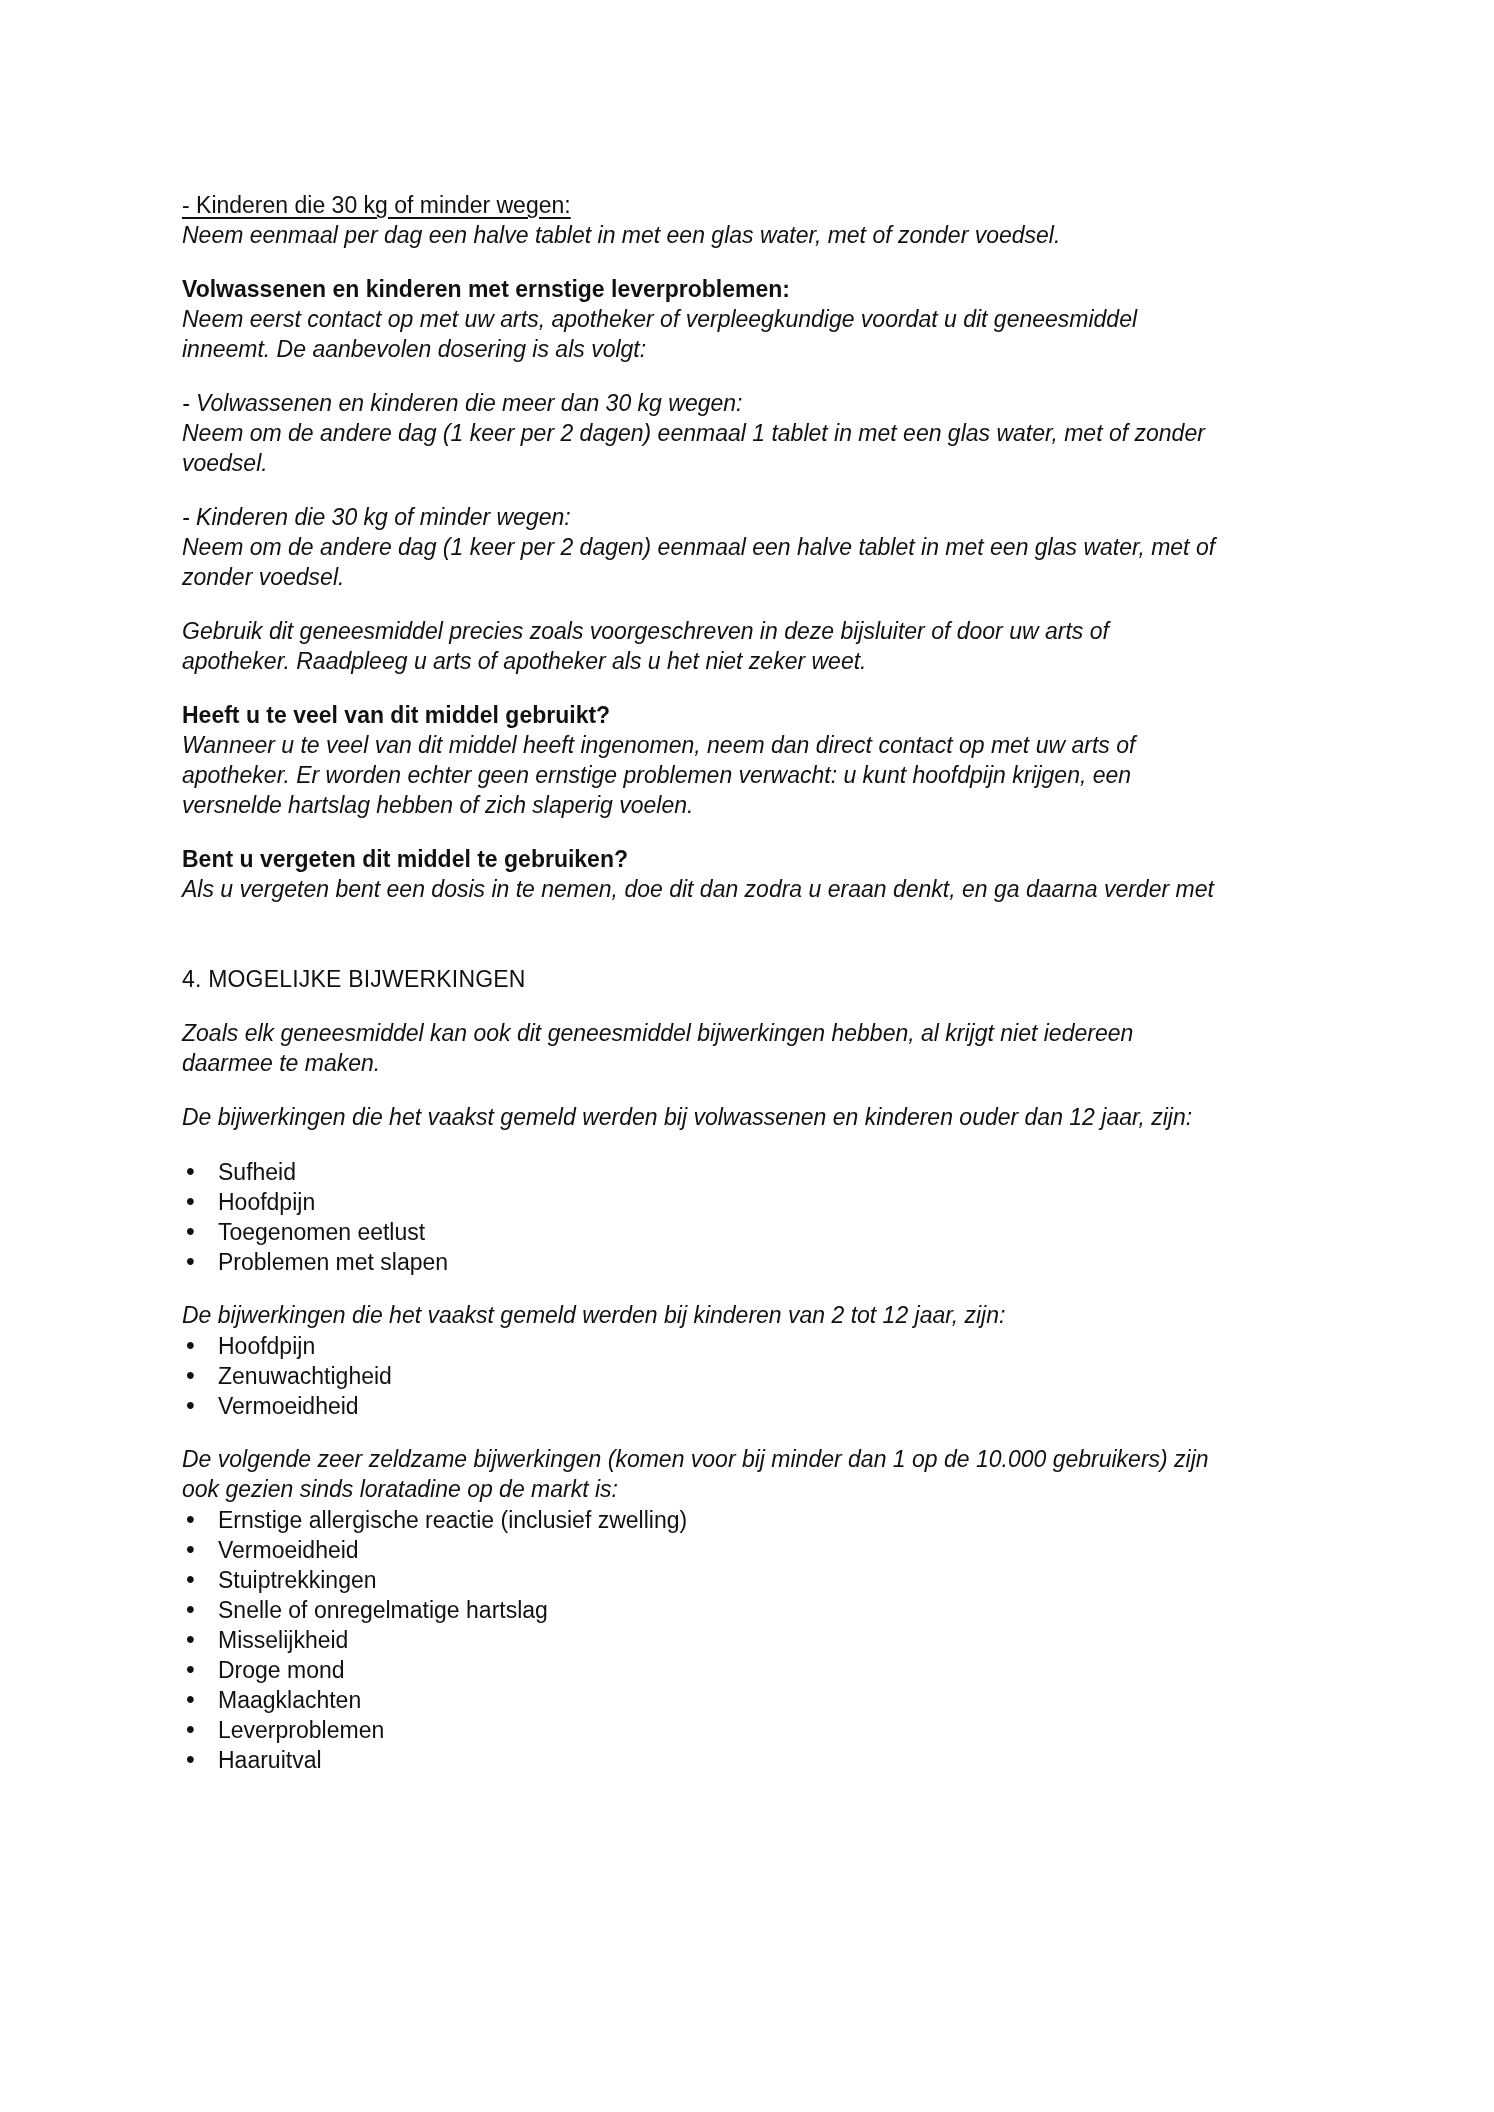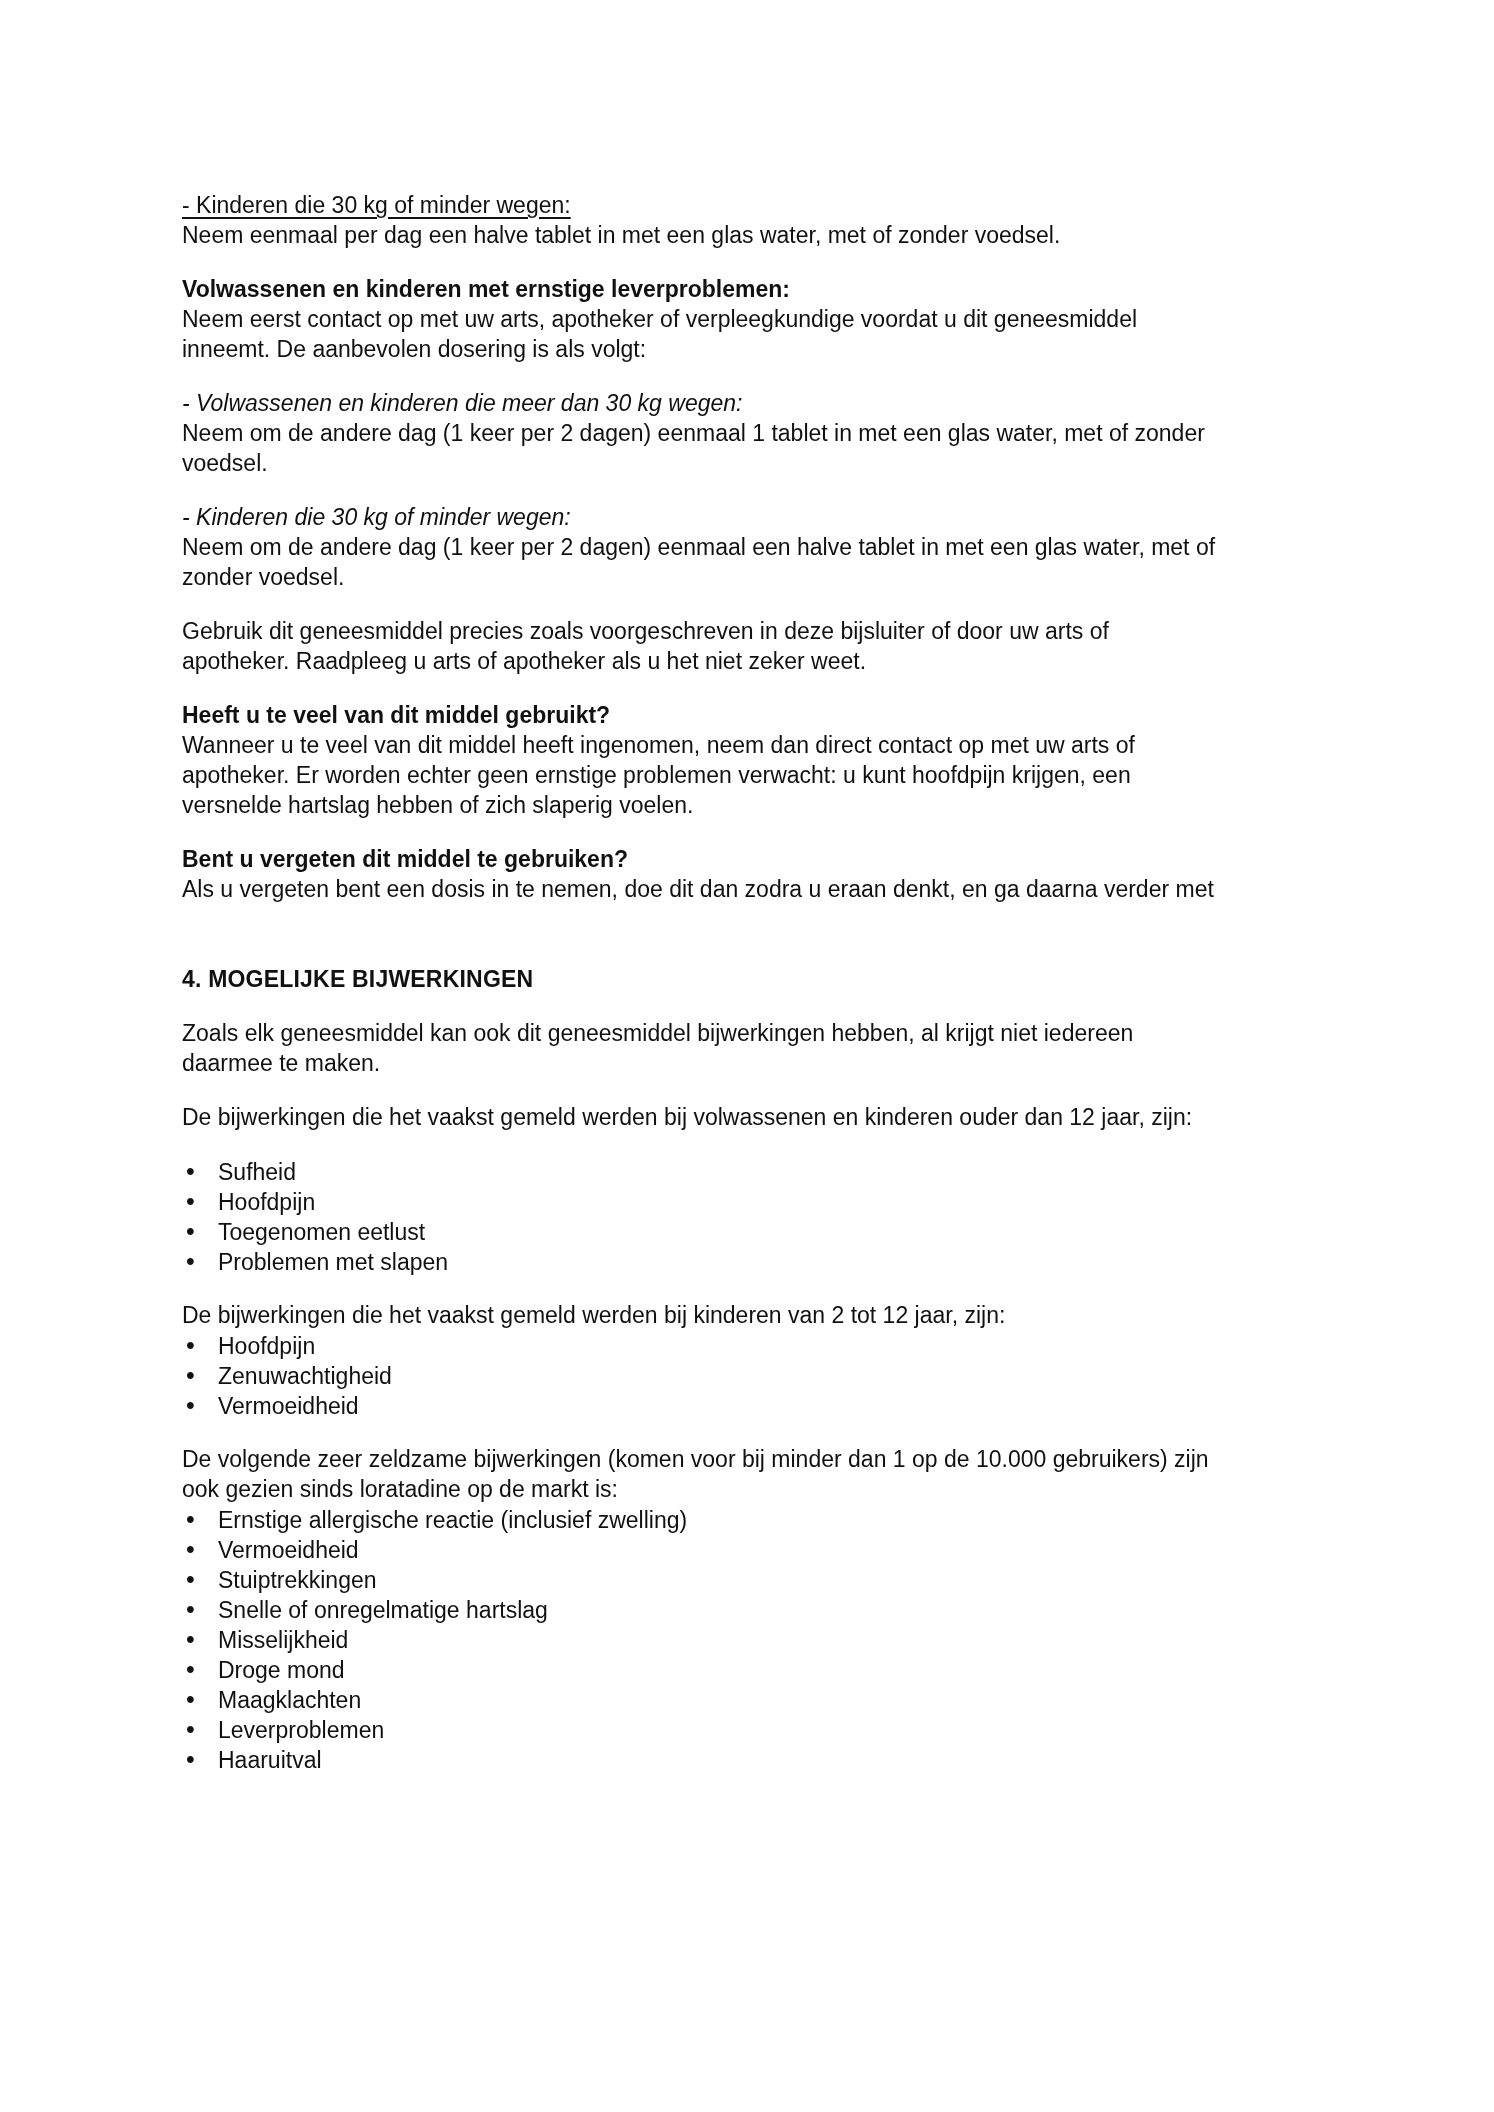--- a/index.html
+++ b/index.html
@@ -28,32 +28,33 @@
     width: 1190px;
     font-size: 23px;
     line-height: 30px;
   }
   .block { margin: 0; }
   .block + .block { margin-top: 24px; }
   .block.section-extra { margin-top: 60px; }
   .line {
     white-space: nowrap;
     height: 30px;
+    font-style: italic;
   }
   .heading { height: 30px; white-space: nowrap; }
   .heading.underline {
     font-weight: normal;
     text-decoration: underline;
     text-underline-offset: 4px;
     text-decoration-thickness: 2px;
   }
   .heading.bold { font-weight: bold; }
   .heading.italic { font-style: italic; }
   .heading.section {
-    font-weight: bold;
+    font-weight: normal;
     letter-spacing: 0.2px;
   }
   ul.bullets {
     list-style: none;
     margin: 0;
     padding: 0;
   }
   ul.bullets li {
     display: flex;
     height: 30px;

